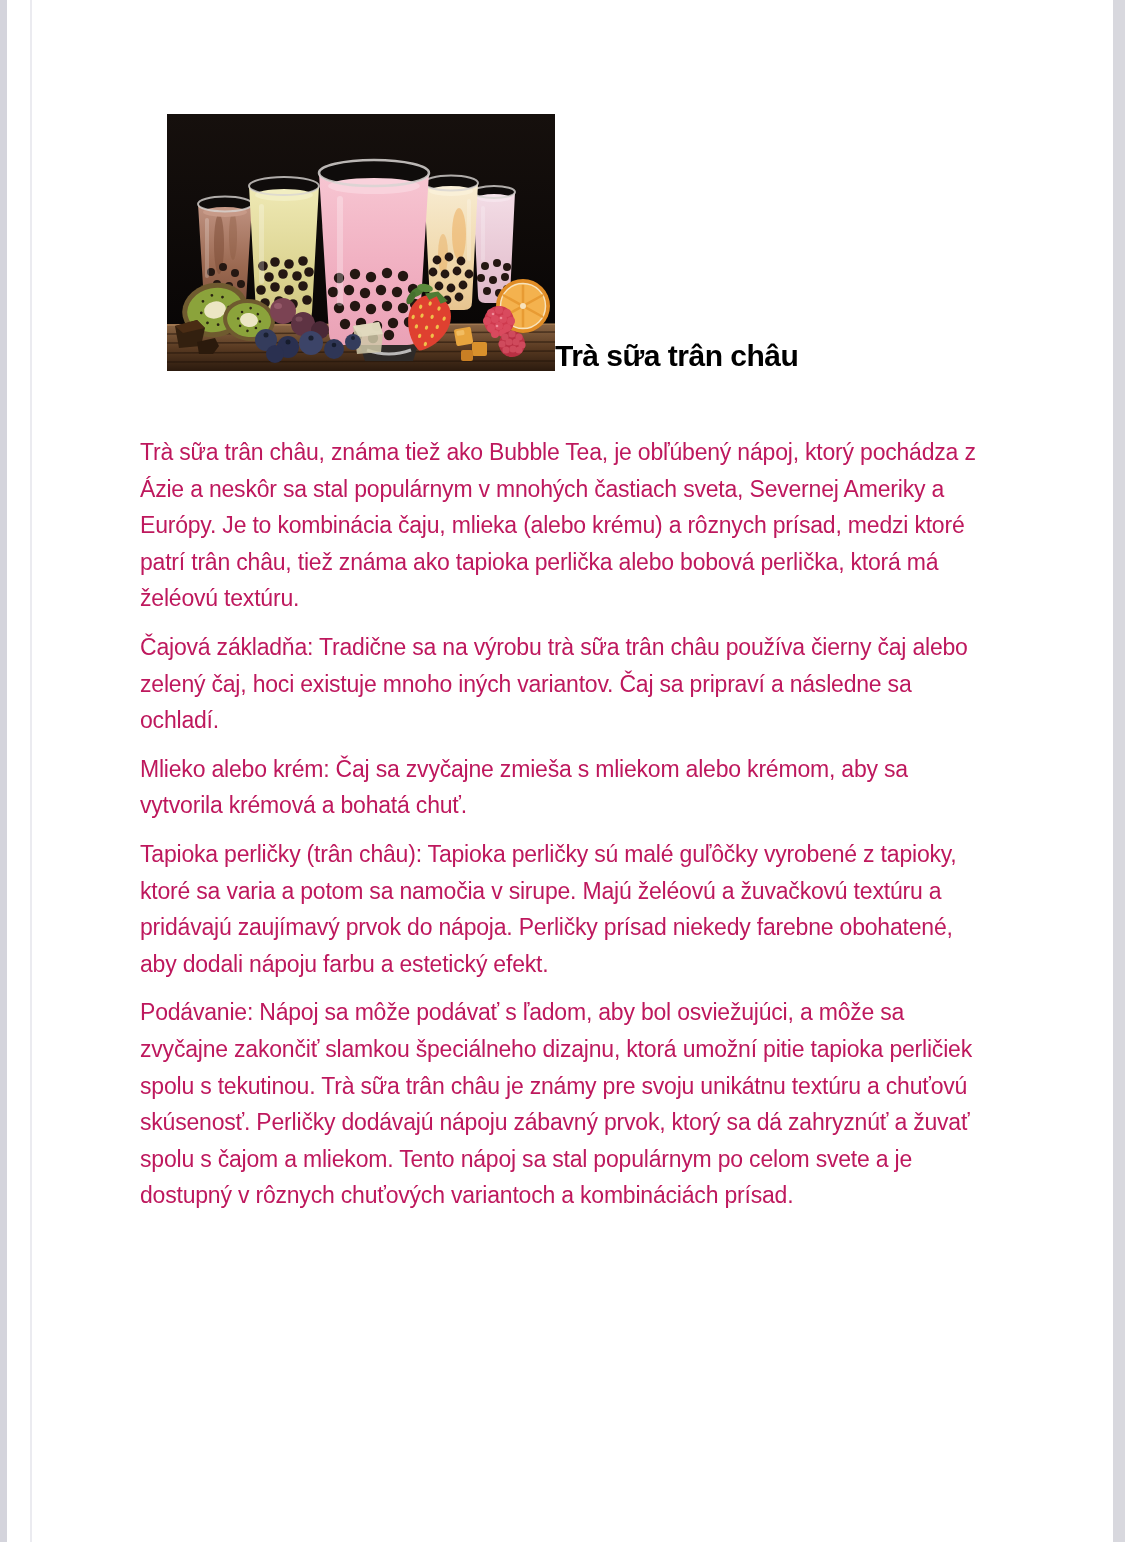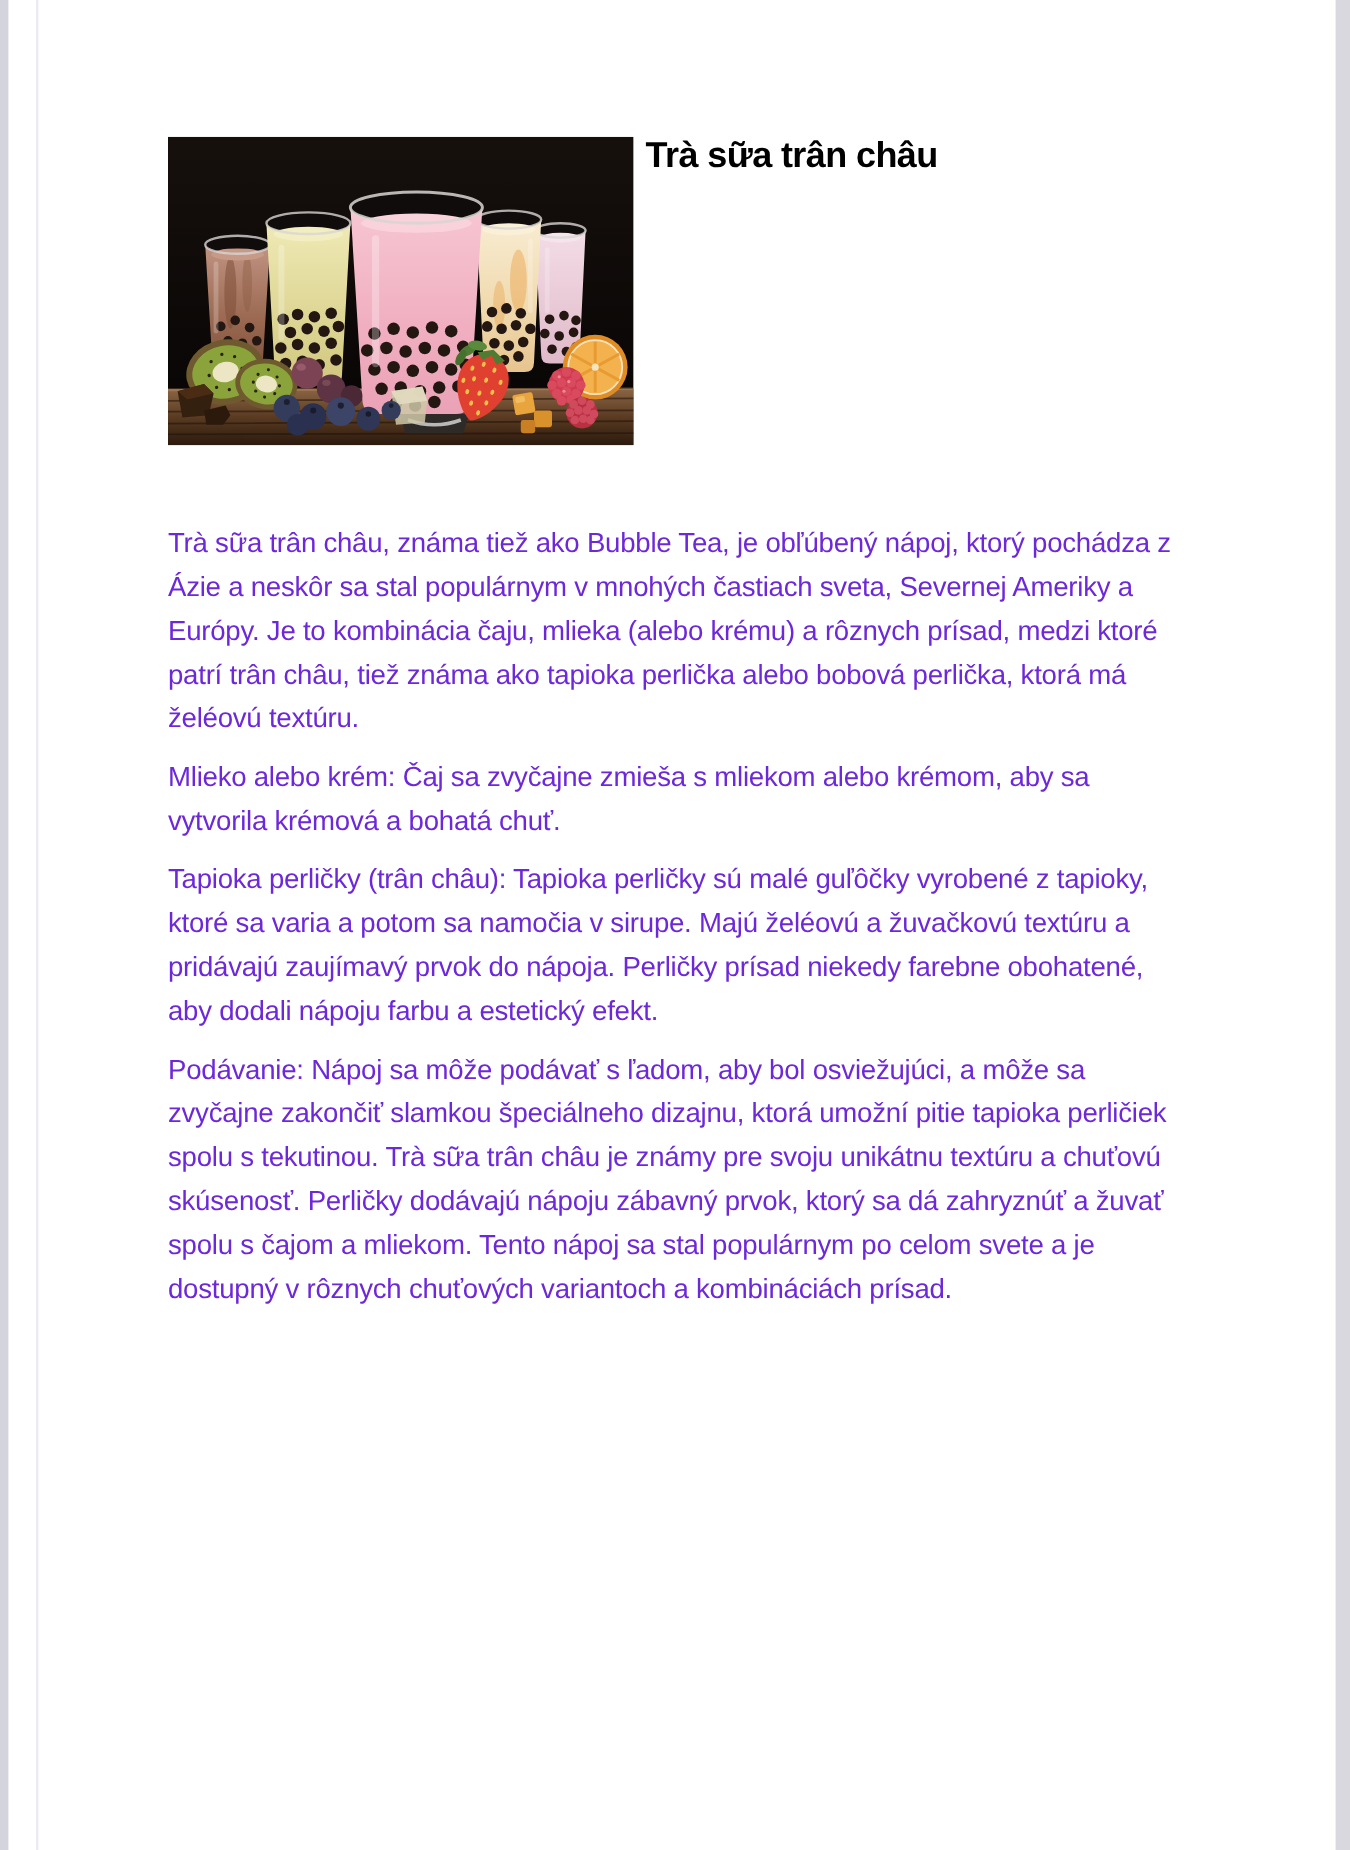--- a/index.html
+++ b/index.html
@@ -4,30 +4,30 @@
 <style>
   html,body{margin:0;padding:0;}
   body{
     width:1125px;height:1542px;background:#ffffff;position:relative;overflow:hidden;
     font-family:"Liberation Sans", sans-serif;
   }
   .edge-left{position:absolute;left:0;top:0;width:7px;height:100%;background:#d4d4dc;}
   .edge-line{position:absolute;left:30px;top:0;width:2px;height:100%;background:#ebebf0;}
   .edge-right{position:absolute;left:1113px;top:0;width:12px;height:100%;background:#d8d8de;}
   .content{position:absolute;left:140px;top:114px;width:852px;}
-  .header-row{display:flex;align-items:flex-start;gap:10px;}
+  .header-row{display:flex;align-items:flex-end;margin-left:27px;}
   .photo{width:388px;height:257px;flex:0 0 auto;}
   .photo svg{display:block;}
   .doc-title{
     margin:0;font-size:30px;font-weight:700;letter-spacing:-0.5px;color:#000;
     line-height:1.05;white-space:nowrap;
   }
   .body-text{margin-top:63px;}
   .body-text p{
-    margin:0 0 12px 0;font-size:23px;line-height:36.6px;letter-spacing:-0.2px;color:#6d28d9;
+    margin:0 0 12px 0;font-size:23px;line-height:36.6px;letter-spacing:-0.2px;color:#be185d;
   }
 </style>
 </head>
 <body>
 
 <div class="edge-left"></div>
 <div class="edge-line"></div>
 <div class="edge-right"></div>
 
 <div class="content">
@@ -350,17 +350,18 @@
               <circle cx="352" cy="236" r="3.6"></circle>
           </g>
         </g>
       </svg>
     </div>
     <h1 class="doc-title">Trà sữa trân châu</h1>
   </div>
 
   <div class="body-text">
     <p>Trà sữa trân châu, známa tiež ako Bubble Tea, je obľúbený nápoj, ktorý pochádza z Ázie a neskôr sa stal populárnym v mnohých častiach sveta, Severnej Ameriky a Európy. Je to kombinácia čaju, mlieka (alebo krému) a rôznych prísad, medzi ktoré patrí trân châu, tiež známa ako tapioka perlička alebo bobová perlička, ktorá má želéovú textúru.</p>
+    <p>Čajová základňa: Tradične sa na výrobu trà sữa trân châu používa čierny čaj alebo zelený čaj, hoci existuje mnoho iných variantov. Čaj sa pripraví a následne sa ochladí.</p>
     <p>Mlieko alebo krém: Čaj sa zvyčajne zmieša s mliekom alebo krémom, aby sa vytvorila krémová a bohatá chuť.</p>
     <p>Tapioka perličky (trân châu): Tapioka perličky sú malé guľôčky vyrobené z tapioky, ktoré sa varia a potom sa namočia v sirupe. Majú želéovú a žuvačkovú textúru a pridávajú zaujímavý prvok do nápoja. Perličky prísad niekedy farebne obohatené, aby dodali nápoju farbu a estetický efekt.</p>
     <p>Podávanie: Nápoj sa môže podávať s ľadom, aby bol osviežujúci, a môže sa zvyčajne zakončiť slamkou špeciálneho dizajnu, ktorá umožní pitie tapioka perličiek spolu s tekutinou. Trà sữa trân châu je známy pre svoju unikátnu textúru a chuťovú skúsenosť. Perličky dodávajú nápoju zábavný prvok, ktorý sa dá zahryznúť a žuvať spolu s čajom a mliekom. Tento nápoj sa stal populárnym po celom svete a je dostupný v rôznych chuťových variantoch a kombináciách prísad.</p>
   </div>
 </div>
 
 </body></html>

